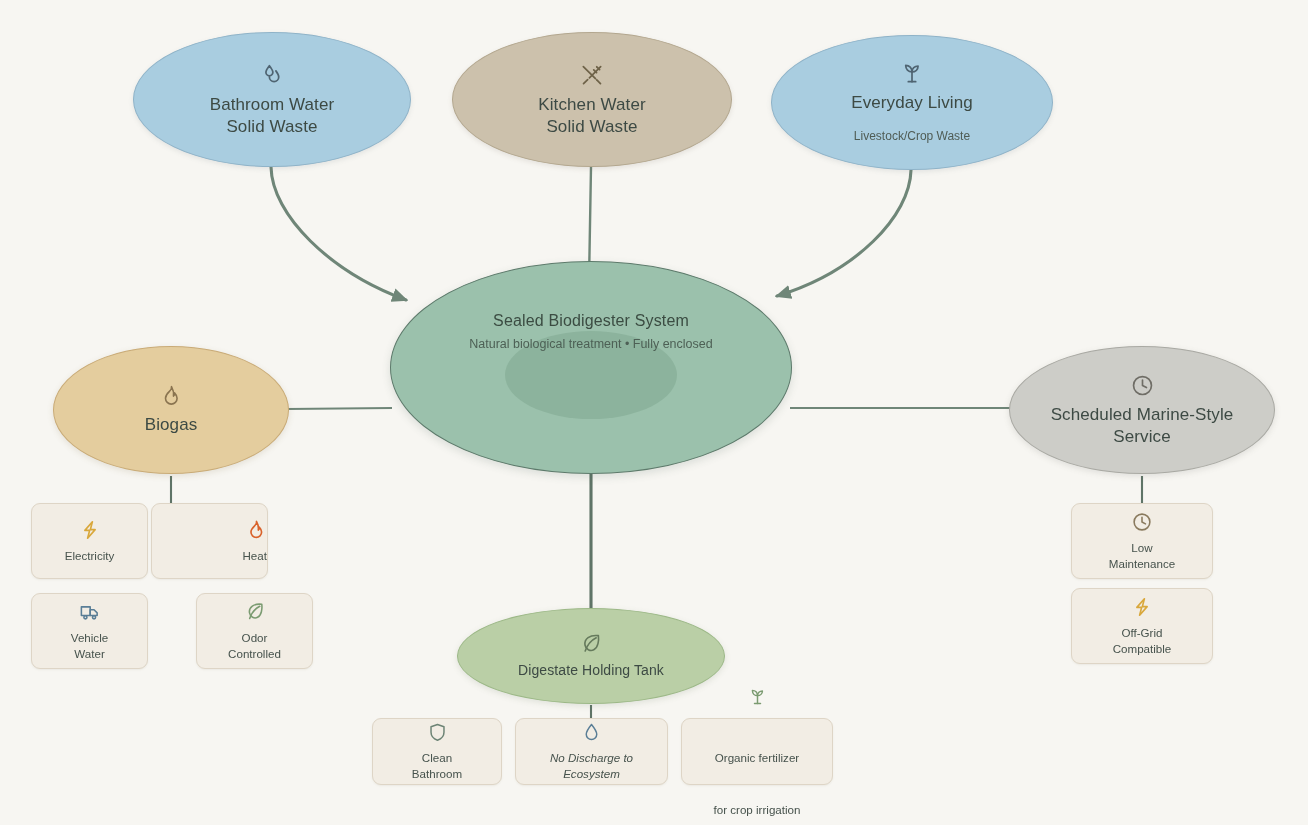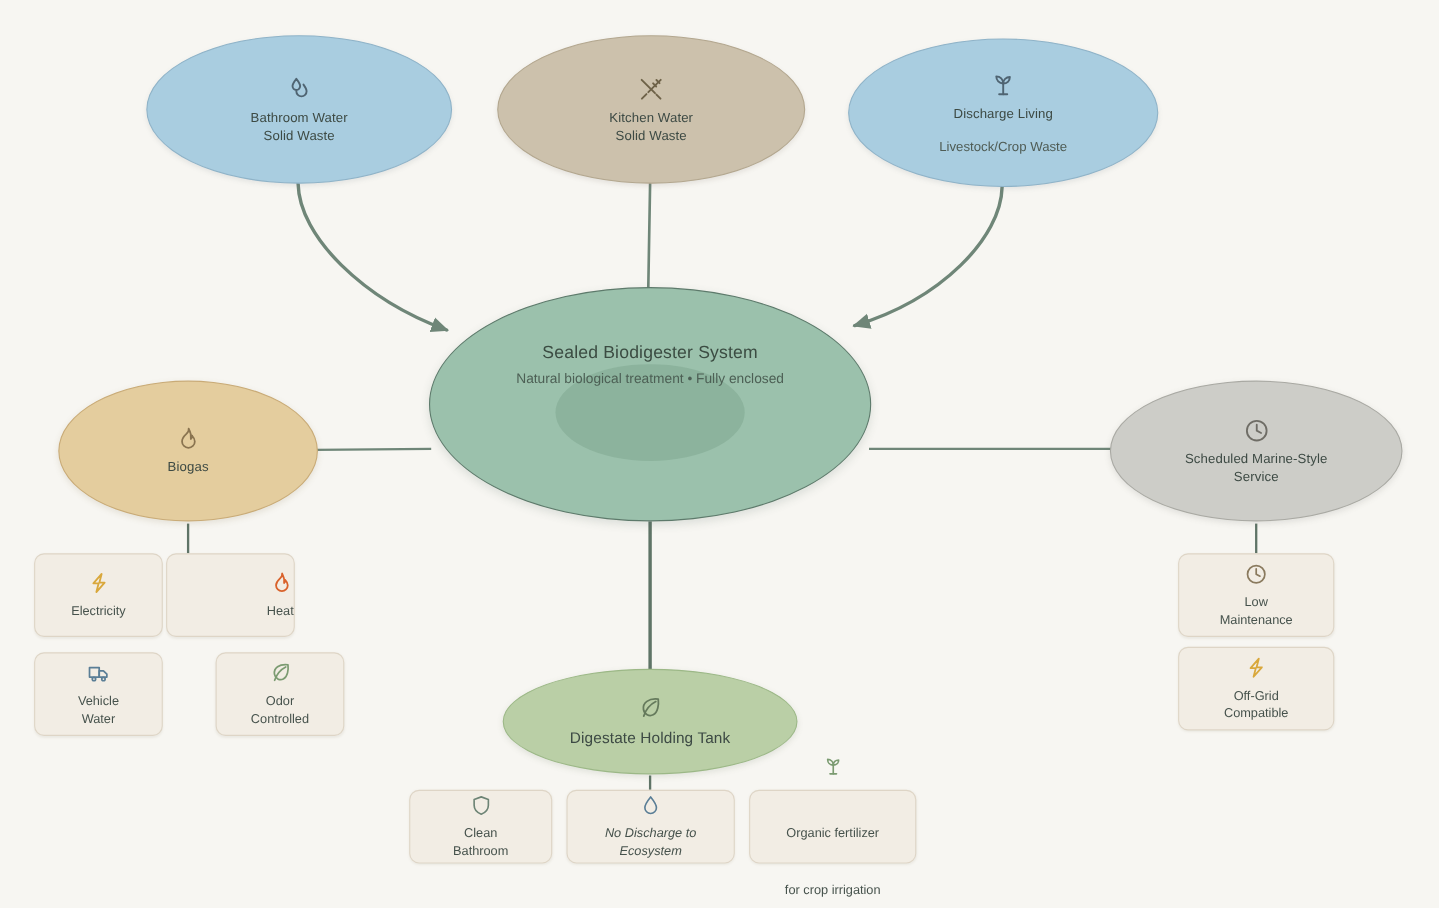--- a/index.html
+++ b/index.html
@@ -39,21 +39,21 @@
     justify-content: center;
     text-align: center;
     z-index: 3;
   }
   .node .ico {
     display: block;
     line-height: 0;
     margin-bottom: 6px;
   }
   .node .n-title {
-    font-size: 12px;
+    font-size: 17px;
     color: #3d4a44;
     line-height: 1.28;
     letter-spacing: .1px;
   }
   .node .n-sub {
     font-size: 12px;
     color: #4f5c55;
     line-height: 1.3;
     margin-top: 15px;
   }
@@ -234,21 +234,21 @@
 
   <div class="node node-everyday">
     <span class="ico">
       <svg class="gl" width="26" height="26" viewBox="0 0 24 24" fill="none" stroke="#4f6472" stroke-width="1.6" stroke-linecap="round" stroke-linejoin="round">
         <path d="M12 20 L12 11"></path>
         <path d="M12 11 C12 7.4 9.6 5 6.2 5 C6.2 8.4 8.6 11 12 11z"></path>
         <path d="M12 11 C12 7.8 14.4 5.6 17.6 5.6 C17.6 8.8 15.2 11 12 11z"></path>
         <path d="M8.6 20 L15.4 20"></path>
       </svg>
     </span>
-    <div class="n-title">Discharge Living</div>
+    <div class="n-title">Everyday Living</div>
     <div class="n-sub">Livestock/Crop Waste</div>
   </div>
 
   <div class="node node-hub">
     <div class="hub-inner"></div>
     <div class="hub-title">Sealed Biodigester System</div>
     <div class="hub-sub">Natural biological treatment • Fully enclosed</div>
   </div>
 
   <div class="node node-biogas">

